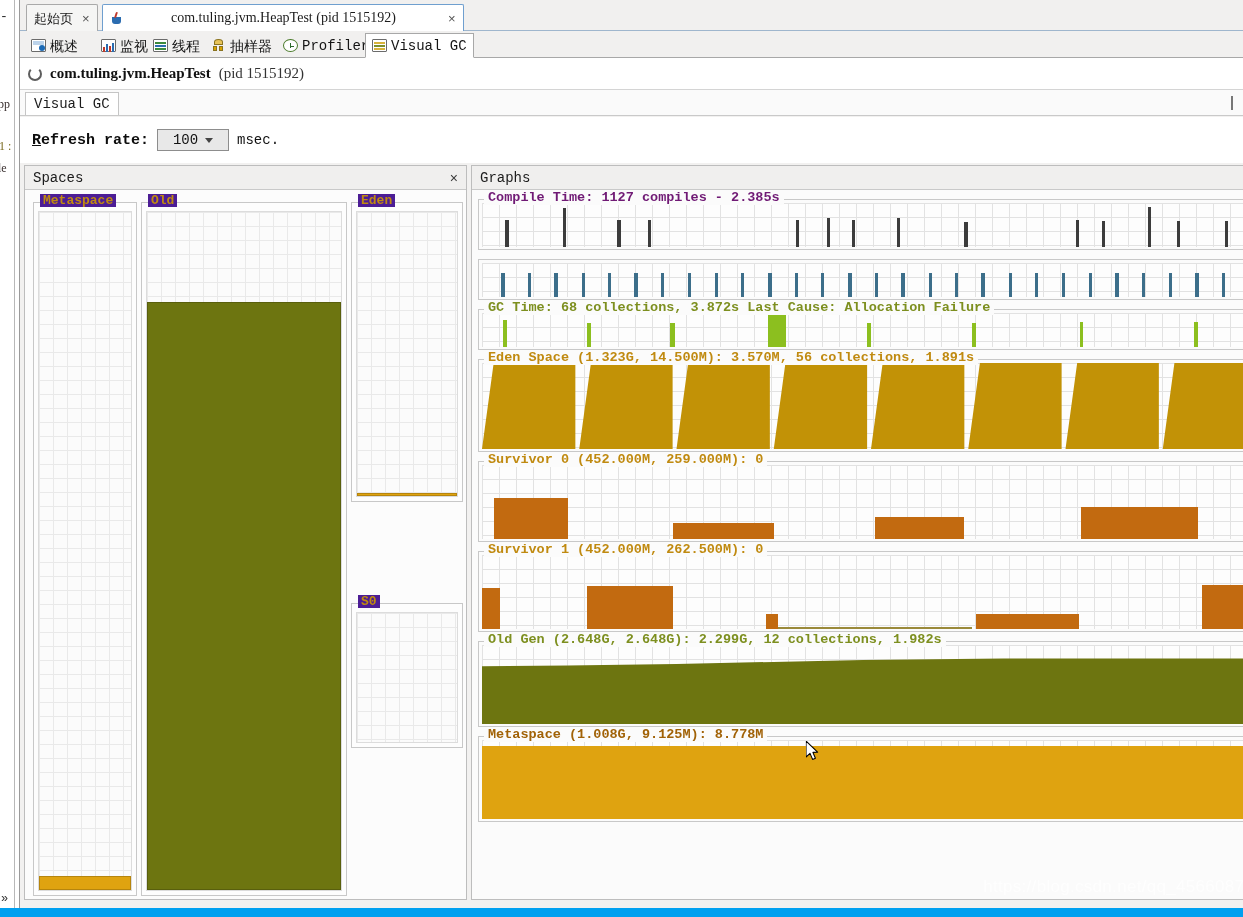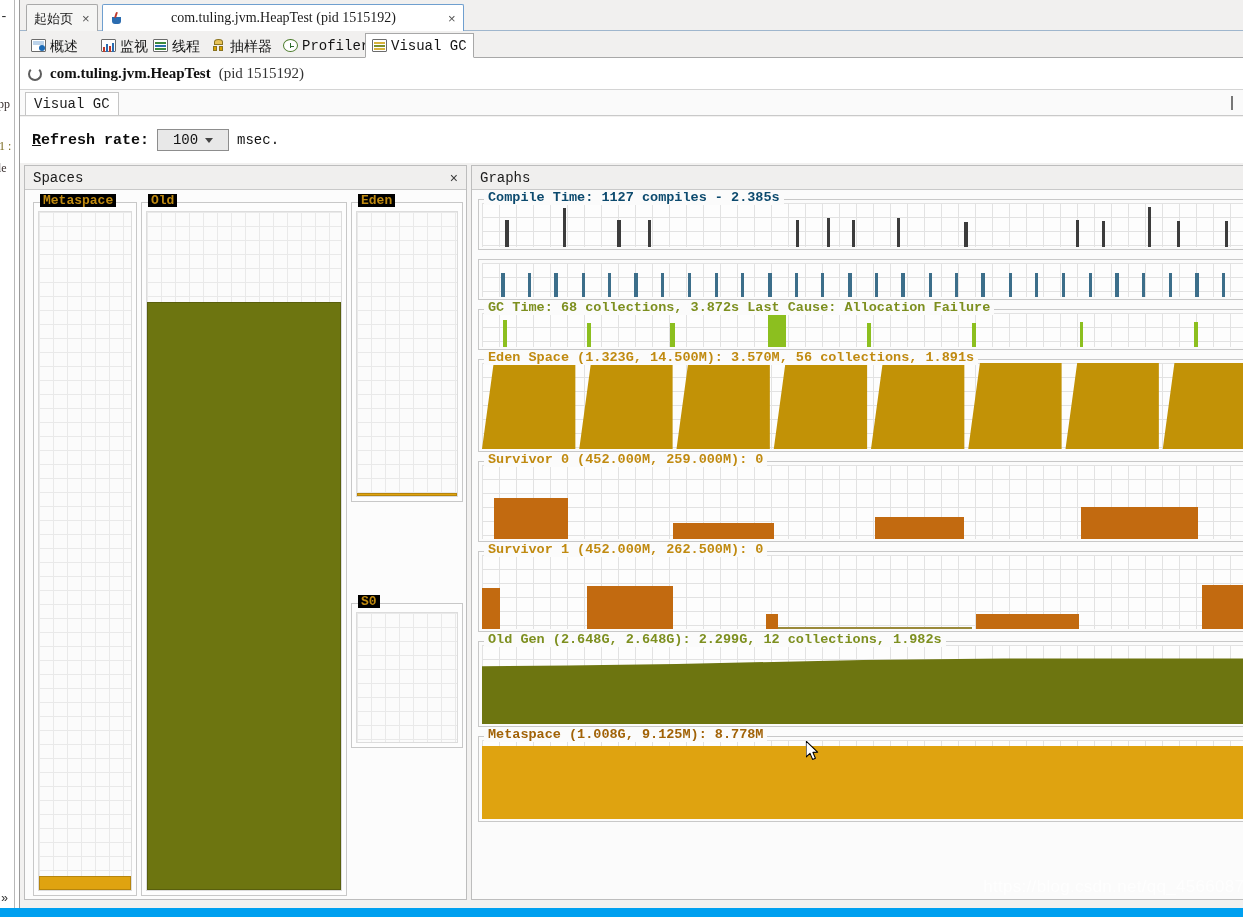--- a/index.html
+++ b/index.html
@@ -152,21 +152,21 @@
     position: relative; height: 24px; background: #f0efee; border-bottom: 1px solid #c9c9c9;
     display: flex; align-items: center; padding-left: 8px;
     font: 14px/1 "Liberation Mono", monospace; color: #1b1b1b;
   }
   .panel-close { position:absolute; right: 8px; top: 5px; font: 14px/1 "Liberation Sans", sans-serif; color:#3a3a3a; cursor:pointer;}
   .spaces-body { position: absolute; left:0; top:24px; right:0; bottom:0; background:#fcfcfc; padding: 6px 4px 4px 4px; }
 
   
   .grp { position: absolute; border: 1px solid #c8c8c8; background: #fdfdfd; }
   .grp > .grp-title {
-    position: absolute; left: 6px; top: -9px; background: #000000; padding: 0 3px;
+    position: absolute; left: 6px; top: -9px; background: #4c1d95; padding: 0 3px;
     font: bold 13px/1 "Liberation Mono", monospace; color: #c08a10; white-space: nowrap;
   }
   .cell { position: absolute; left: 4px; right: 4px; top: 8px; bottom: 4px;
           background: #fbfbfb; border: 1px solid #dcdcdc; overflow: hidden; }
   .grid-bg {
     position:absolute; inset:0;
     background-image:
       linear-gradient(to right, #e9e9e9 1px, transparent 1px),
       linear-gradient(to bottom, #e9e9e9 1px, transparent 1px);
     background-size: 14px 14px;
@@ -347,21 +347,21 @@
       </div>
     </div>
 
     <div class="graphs-panel">
       <div class="panel-head">
         <span>Graphs</span>
       </div>
       <div class="graphs-body" id="graphs-body">
 
       <div class="gr" style="height: 58px;">
-            <div class="gr-title" style="color: #0c4a6e;">Compile Time: 1127 compiles - 2.385s</div>
+            <div class="gr-title" style="color: #701a75;">Compile Time: 1127 compiles - 2.385s</div>
             <div class="gr-frame">
               <div class="gr-plot">
                 <div class="grid-bg"></div>
                 <div class="spike" style="left: 3%; width: 0.42%; min-width: 2px; height: 62%; background: rgb(60, 60, 60);"></div>
                 <div class="spike" style="left: 10.4%; width: 0.42%; min-width: 2px; height: 88%; background: rgb(60, 60, 60);"></div>
                 <div class="spike" style="left: 17.4%; width: 0.42%; min-width: 2px; height: 62%; background: rgb(60, 60, 60);"></div>
                 <div class="spike" style="left: 21.3%; width: 0.42%; min-width: 2px; height: 62%; background: rgb(60, 60, 60);"></div>
                 <div class="spike" style="left: 40.3%; width: 0.42%; min-width: 2px; height: 62%; background: rgb(60, 60, 60);"></div>
                 <div class="spike" style="left: 44.3%; width: 0.42%; min-width: 2px; height: 66%; background: rgb(60, 60, 60);"></div>
                 <div class="spike" style="left: 47.5%; width: 0.42%; min-width: 2px; height: 62%; background: rgb(60, 60, 60);"></div>

